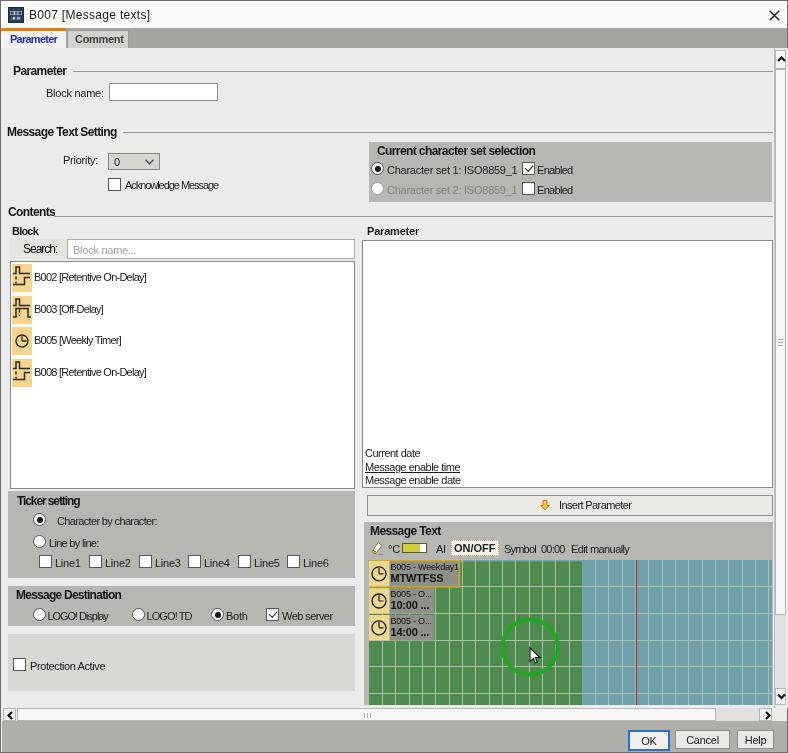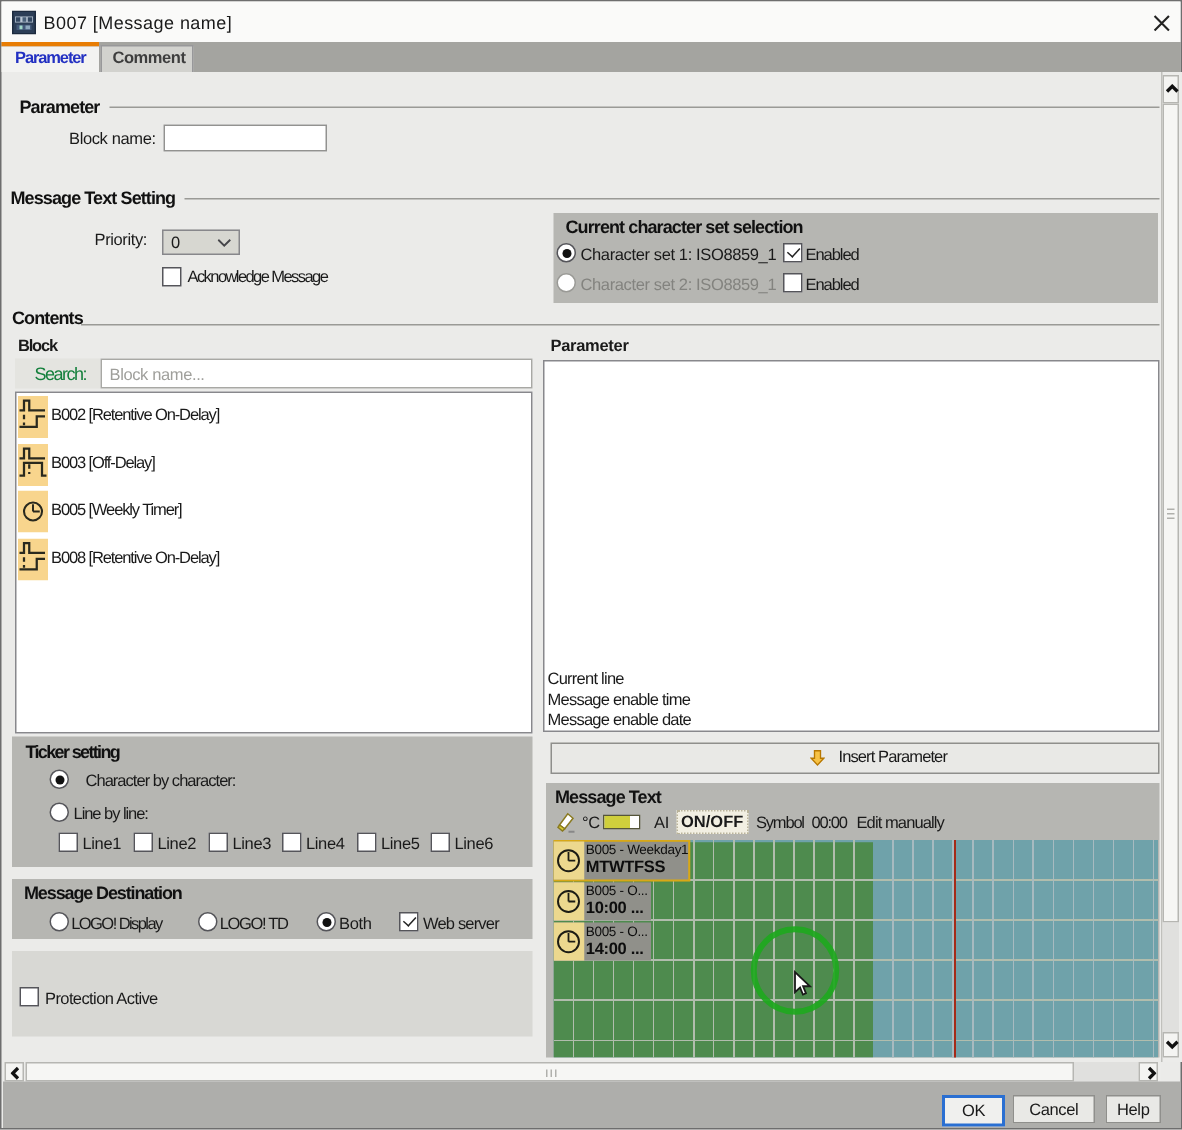--- a/index.html
+++ b/index.html
@@ -27,21 +27,21 @@
   <svg class="abs" style="left:7px;top:6px;" width="16" height="16" viewBox="0 0 16 16">
     <rect x="0.5" y="0.5" width="15" height="15" fill="#2c3e57" stroke="#1c2a3e"></rect>
     <rect x="2" y="4" width="12" height="4" fill="#b9c6d4"></rect>
     <rect x="2.5" y="4.5" width="3" height="3" fill="#31455f"></rect>
     <rect x="7" y="4.5" width="2.5" height="3" fill="#4a6079"></rect>
     <rect x="10.5" y="4.5" width="3" height="3" fill="#31455f"></rect>
     <rect x="3" y="9.5" width="10" height="3.5" fill="#43597a"></rect>
     <rect x="5" y="10" width="2" height="2.5" fill="#9fd8c8"></rect>
     <rect x="9" y="10" width="3" height="2.5" fill="#8ea8be"></rect>
   </svg>
-  <div class="txt" style="left:28px;top:7px;font-size:12px;letter-spacing:0.3px;">B007 [Message name]</div>
+  <div class="txt" style="left:28px;top:7px;font-size:12px;letter-spacing:0.3px;">B007 [Message texts]</div>
   <svg class="abs" style="left:768px;top:9px;" width="11" height="11" viewBox="0 0 11 11">
     <path d="M0.7,0.7 L10.3,10.3 M10.3,0.7 L0.7,10.3" stroke="#222" stroke-width="1.4"></path>
   </svg>
 
   <div class="abs" style="left:0;top:27px;width:786px;height:20px;background:#a4a4a0;"></div>
   <div class="abs" style="left:0;top:27px;width:65px;height:2.5px;background:#e87d04;"></div>
   <div class="abs" style="left:0;top:29.5px;width:65px;height:17.5px;background:#f3f3f1;"></div>
   <div class="txt" style="left:9px;top:32px;font-weight:bold;color:#2230c2;letter-spacing:-0.75px;">Parameter</div>
   <div class="abs" style="left:66px;top:29px;width:62px;height:18px;background:#d2d2ce;border:1px solid #98989a;border-bottom:none;box-sizing:border-box;"></div>
   <div class="txt" style="left:74px;top:32px;font-weight:bold;color:#3e3e3e;letter-spacing:-0.3px;">Comment</div>
@@ -74,21 +74,21 @@
   <div class="rb dis" style="left:370px;top:181px;"></div>
   <div class="txt" style="left:386px;top:183px;color:#83837f;">Character set 2: ISO8859_1</div>
   <div class="cb" style="left:521px;top:181px;"></div>
   <div class="txt" style="left:536px;top:183px;letter-spacing:-0.7px;">Enabled</div>
 
   <div class="txt hd" style="left:7px;top:204px;">Contents</div>
   <div class="gline" style="left:53px;top:215px;width:719px;"></div>
   <div class="txt bold" style="left:11px;top:224px;letter-spacing:-0.8px;">Block</div>
 
   <div class="abs" style="left:9px;top:238px;width:57px;height:20px;background:#e4e4e0;"></div>
-  <div class="txt" style="left:22px;top:241px;font-size:12px;color:#15803d;letter-spacing:-1px;">Search:</div>
+  <div class="txt" style="left:22px;top:241px;font-size:12px;color:#000000;letter-spacing:-1px;">Search:</div>
   <div class="wbox" style="left:66px;top:238px;width:288px;height:20px;box-sizing:border-box;border-color:#a8a8a4;"></div>
   <div class="txt" style="left:72px;top:243px;color:#9f9f9b;">Block name...</div>
 
   <div class="wbox" style="left:9px;top:260px;width:345px;height:228px;box-sizing:border-box;border-color:#88888c;"></div>
   <svg class="abs" style="left:11px;top:263px;" width="20" height="28" viewBox="0 0 20 28">
     <rect width="20" height="28" fill="#f8d58d"></rect>
     <path d="M1,9.5 H4 V3 H7.5 V9.5 H18" fill="none" stroke="#29291e" stroke-width="1.5"></path>
     <path d="M4,12.5 V19.5" fill="none" stroke="#29291e" stroke-width="1.5" stroke-dasharray="3 2.2"></path>
     <path d="M1,20.5 H12.5 V13.5 H18" fill="none" stroke="#29291e" stroke-width="1.5"></path>
   </svg>
@@ -109,22 +109,22 @@
   <svg class="abs" style="left:11px;top:358px;" width="20" height="28" viewBox="0 0 20 28">
     <rect width="20" height="28" fill="#f8d58d"></rect>
     <path d="M1,9.5 H4 V3 H7.5 V9.5 H18" fill="none" stroke="#29291e" stroke-width="1.5"></path>
     <path d="M4,12.5 V19.5" fill="none" stroke="#29291e" stroke-width="1.5" stroke-dasharray="3 2.2"></path>
     <path d="M1,20.5 H12.5 V13.5 H18" fill="none" stroke="#29291e" stroke-width="1.5"></path>
   </svg>
   <div class="txt" style="left:33px;top:365px;letter-spacing:-0.75px;">B008 [Retentive On-Delay]</div>
 
   <div class="txt bold" style="left:366px;top:224px;letter-spacing:-0.2px;">Parameter</div>
   <div class="wbox" style="left:361px;top:239px;width:411px;height:248px;box-sizing:border-box;border-color:#88888c;"></div>
-  <div class="txt" style="left:364px;top:446px;letter-spacing:-0.5px;">Current line</div>
-  <div class="txt" style="left:364px;top:459.5px;letter-spacing:-0.5px;">Message enable time</div>
+  <div class="txt" style="left:364px;top:446px;letter-spacing:-0.5px;">Current date</div>
+  <div class="txt" style="left:364px;top:459.5px;letter-spacing:-0.5px;text-decoration:underline;">Message enable time</div>
   <div class="txt" style="left:364px;top:473px;letter-spacing:-0.5px;">Message enable date</div>
 
   <div class="btn" style="left:366px;top:494px;width:404px;height:19px;">
     <svg width="10" height="11" viewBox="0 0 10 11" style="position:absolute;left:172px;top:4px;">
         <path d="M3,0.5 h4 v5 h2.2 L5,10 L0.8,5.5 H3 z" fill="#f7c244" stroke="#b87800" stroke-width="0.9"></path>
       </svg>
     <span style="position:absolute;left:191px;top:3px;letter-spacing:-0.6px;">Insert Parameter</span>
   </div>
 
   <div class="panel" style="left:363px;top:521px;width:409px;height:183px;"></div>

